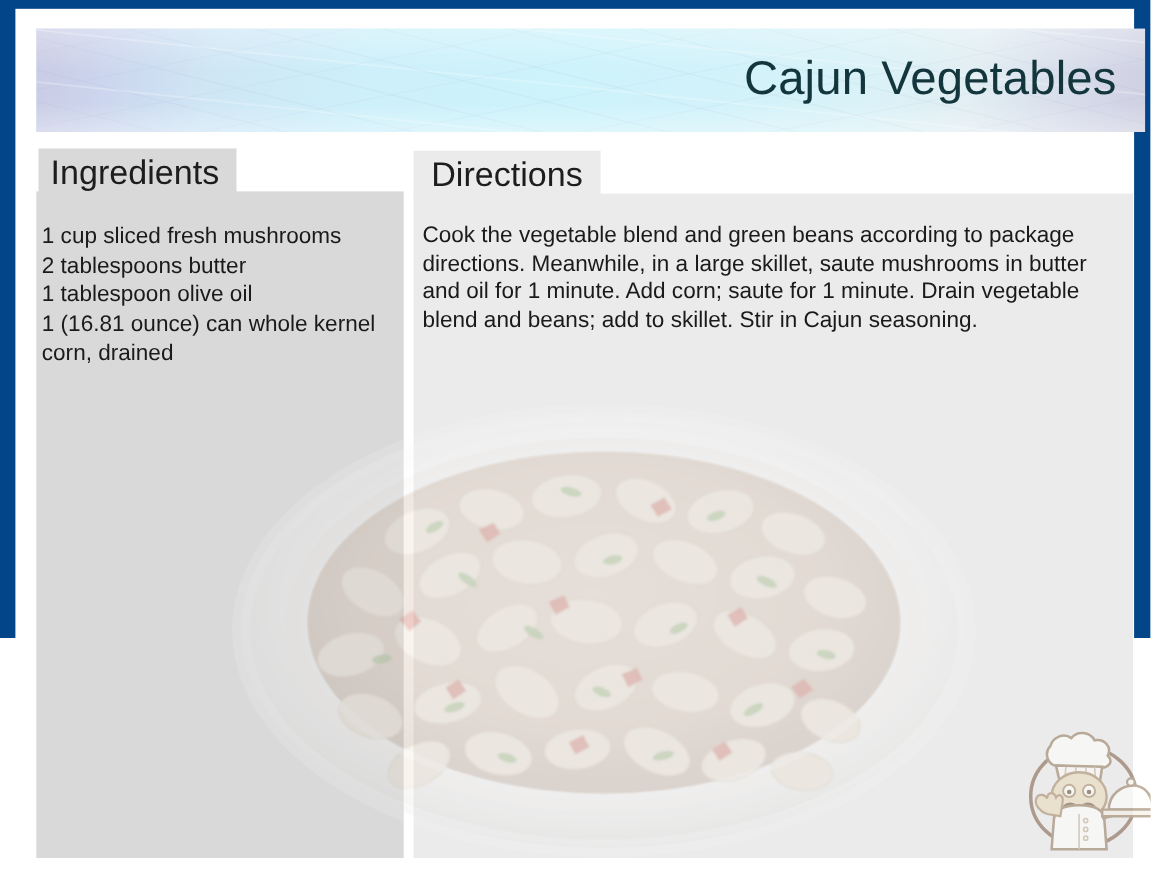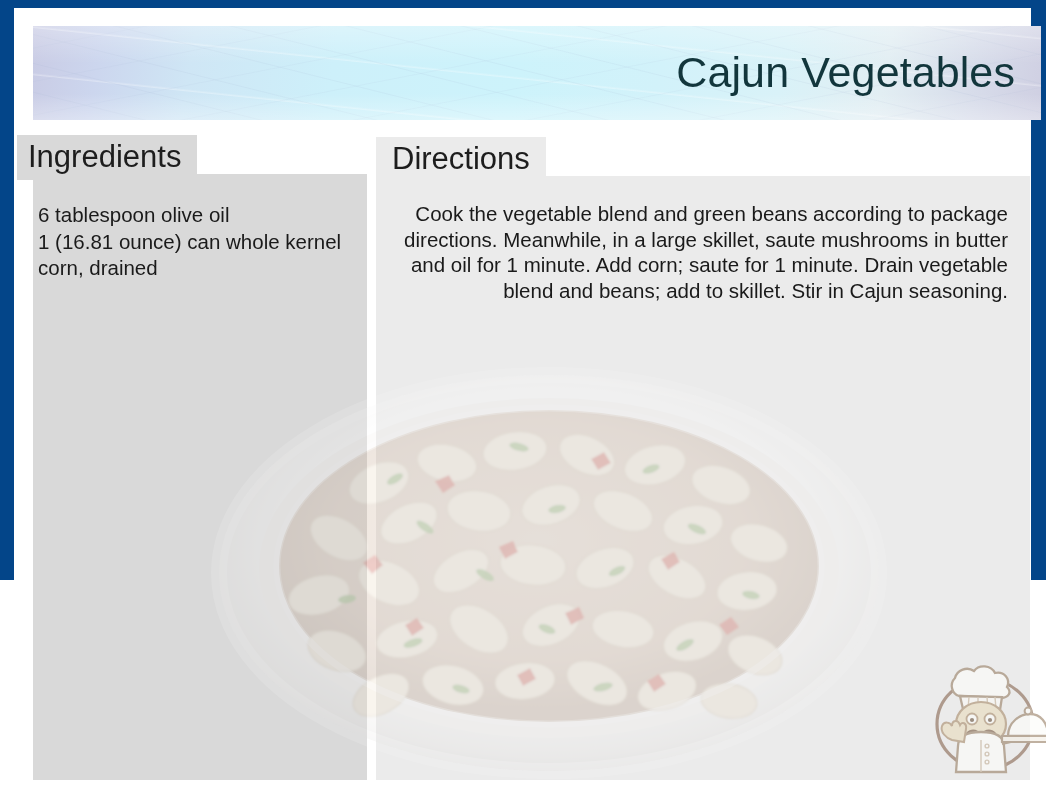--- a/index.html
+++ b/index.html
@@ -78,21 +78,21 @@
   
   .tab {
     position: absolute;
     background: #d9d9d9;
     padding: 5px 16px 7px 11px;
     font-size: 31px;
     line-height: 1.08;
     color: #1d1d1d;
     white-space: nowrap;
   }
-  #tab-ingredients { left: 3px;  top: 127px; }
+  #tab-ingredients { left: 21px;  top: 127px; }
   #tab-directions  { left: 362px; top: 129px; background: #ebebeb; padding-left: 16px; }
 
   
   #ingredients-panel {
     position: absolute;
     left: 19px;
     top: 166px;
     width: 334px;
     height: 606px;
     background: #d9d9d9;
@@ -118,21 +118,21 @@
   }
   #ingredients-list li { list-style: none; }
 
   #directions-text {
     position: relative;
     z-index: 3;
     padding: 25px 22px 0 8px;
     font-size: 20.5px;
     line-height: 25.5px;
     color: #1a1a1a;
-    text-align: right;
+    text-align: left;
   }
 
   
   #food-photo {
     position: absolute;
     left: 185px;
     top: 355px;
     width: 700px;
     height: 430px;
     z-index: 1;
@@ -164,21 +164,23 @@
       <div class="banner-sheen"></div>
       <div id="recipe-title">Cajun Vegetables</div>
     </div>
 
     <div id="tab-ingredients" class="tab">Ingredients</div>
 
     <div id="tab-directions" class="tab">Directions</div>
 
     <div id="ingredients-panel">
       <ul id="ingredients-list">
-        <li>6 tablespoon olive oil</li>
+        <li>1 cup sliced fresh mushrooms</li>
+        <li>2 tablespoons butter</li>
+        <li>1 tablespoon olive oil</li>
         <li>1 (16.81 ounce) can whole kernel corn, drained</li>
       </ul>
     </div>
 
     <div id="directions-panel">
       <p id="directions-text">Cook the vegetable blend and green beans according to package directions. Meanwhile, in a large skillet, saute mushrooms in butter and oil for 1 minute. Add corn; saute for 1 minute. Drain vegetable blend and beans; add to skillet. Stir in Cajun seasoning.</p>
     </div>
 
     <svg id="food-photo" viewBox="0 0 700 430">
       <defs>

